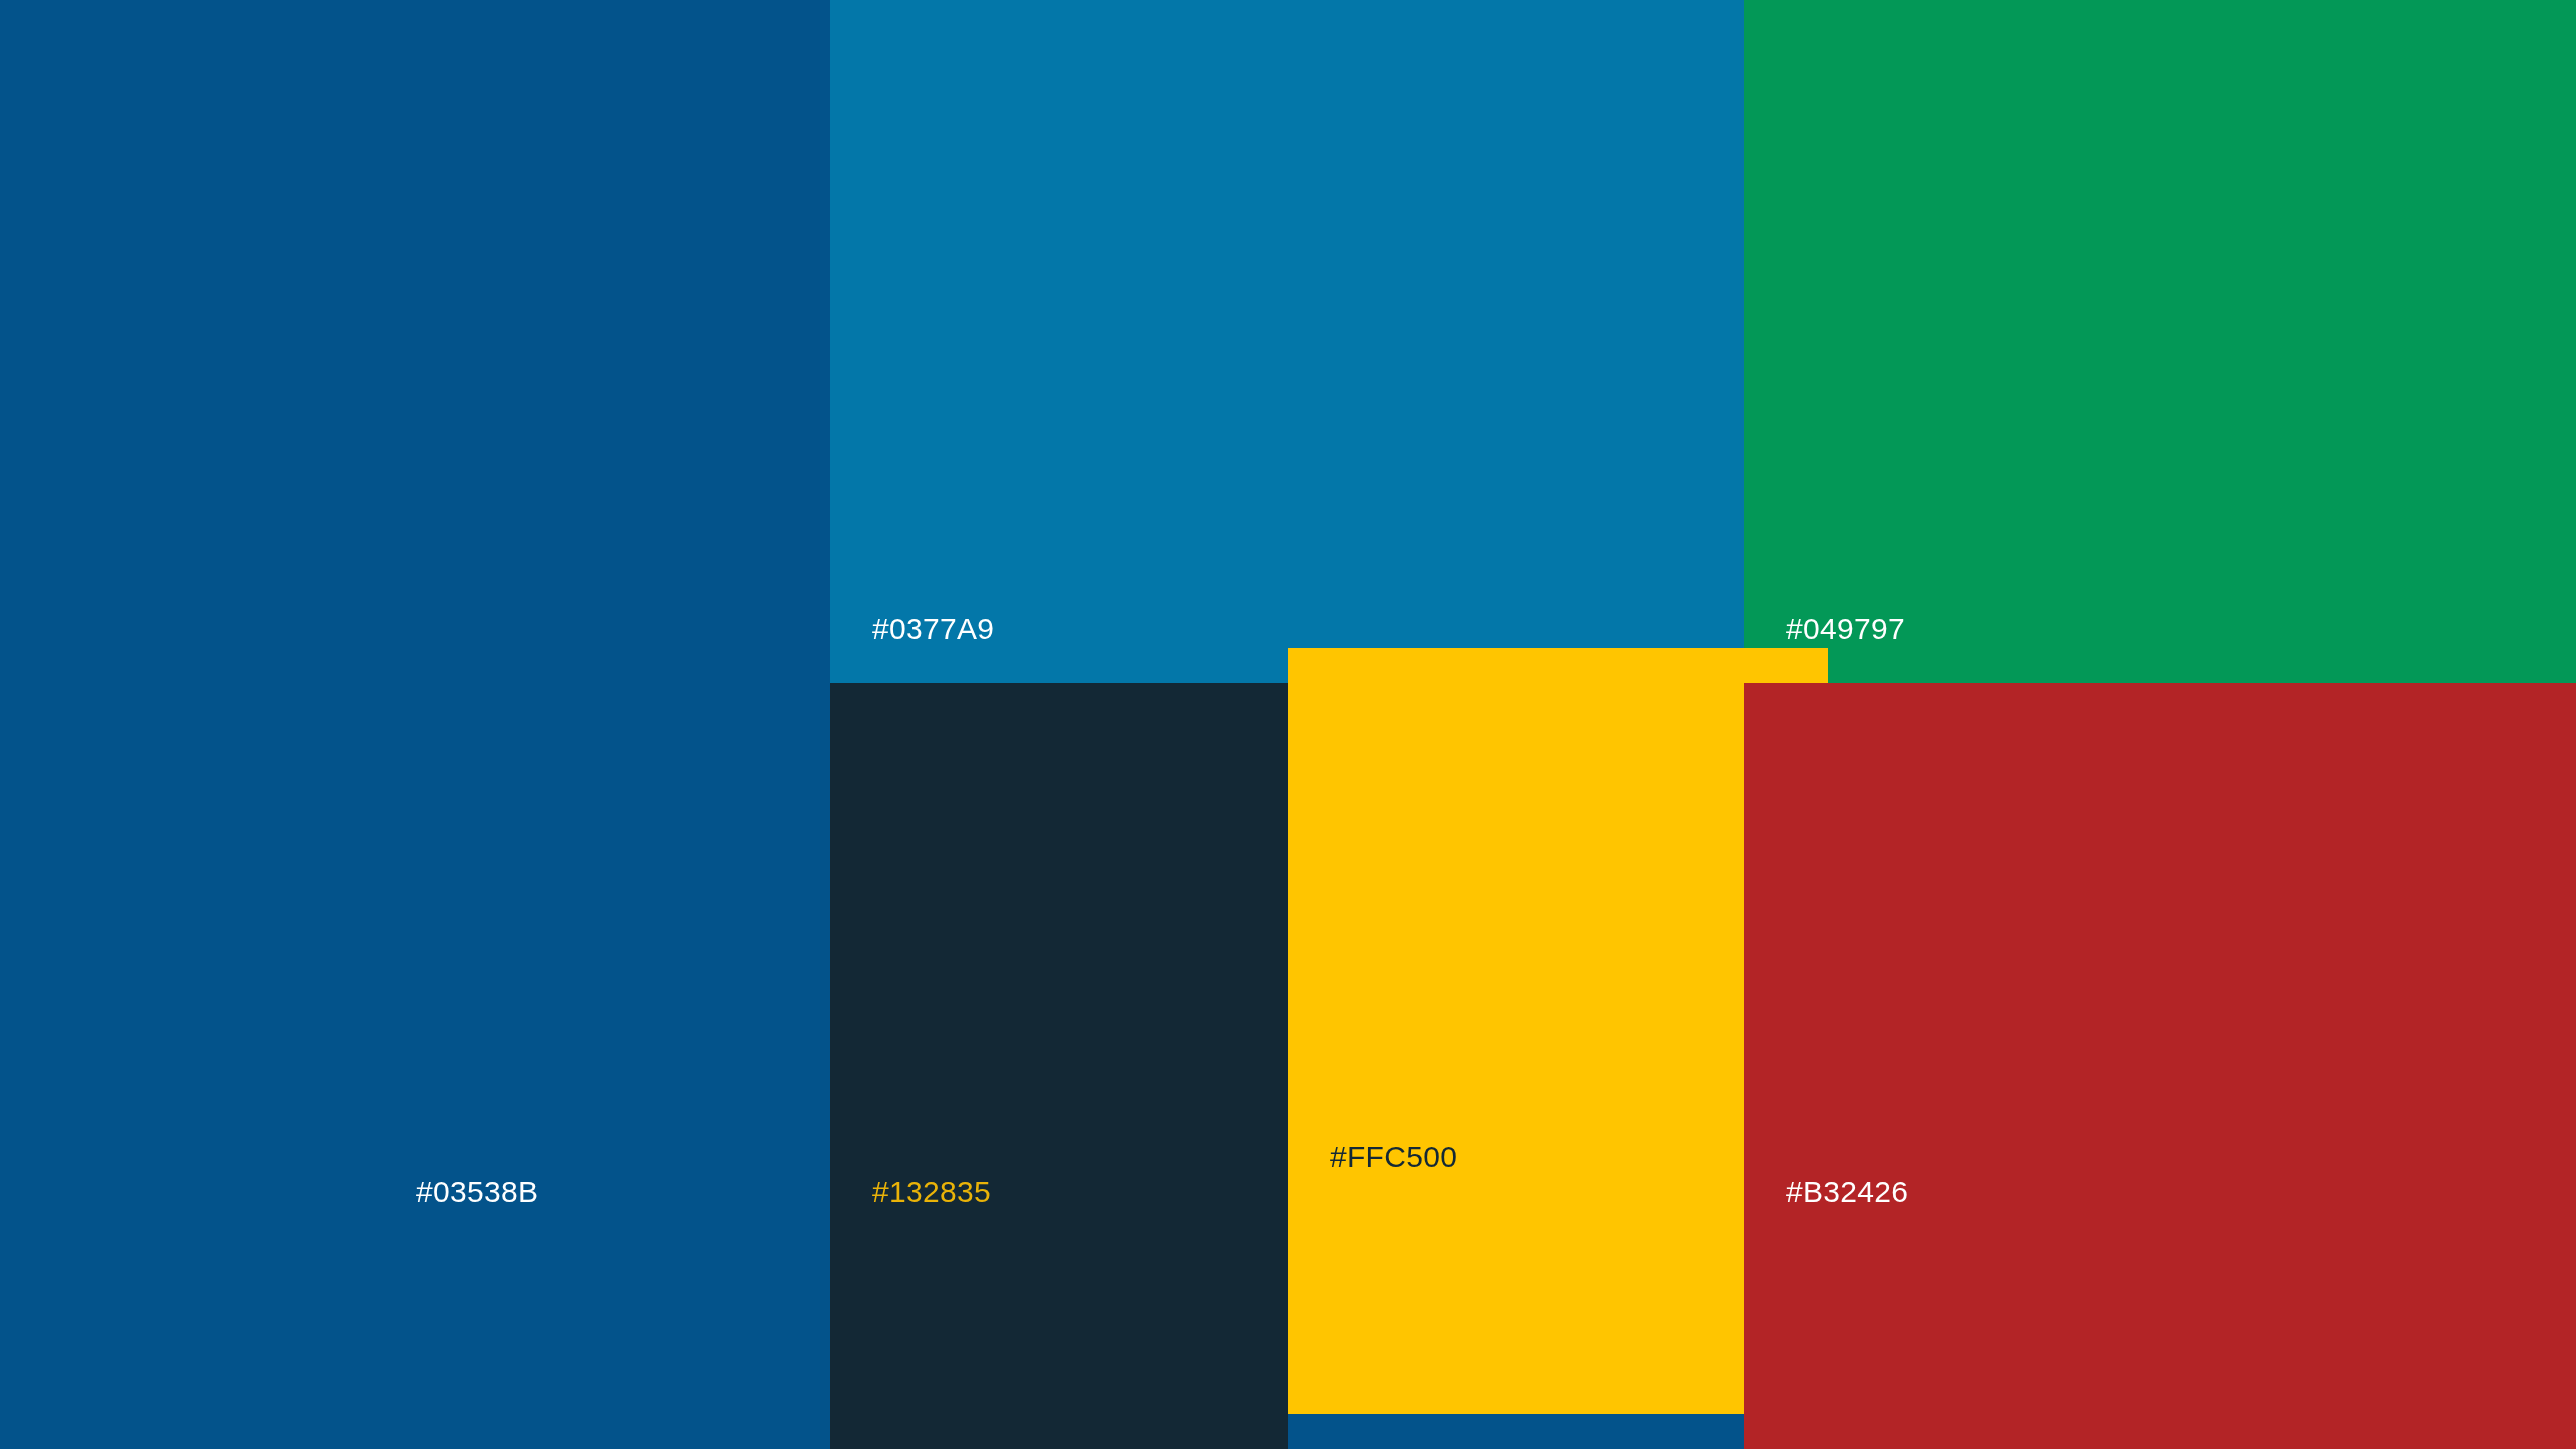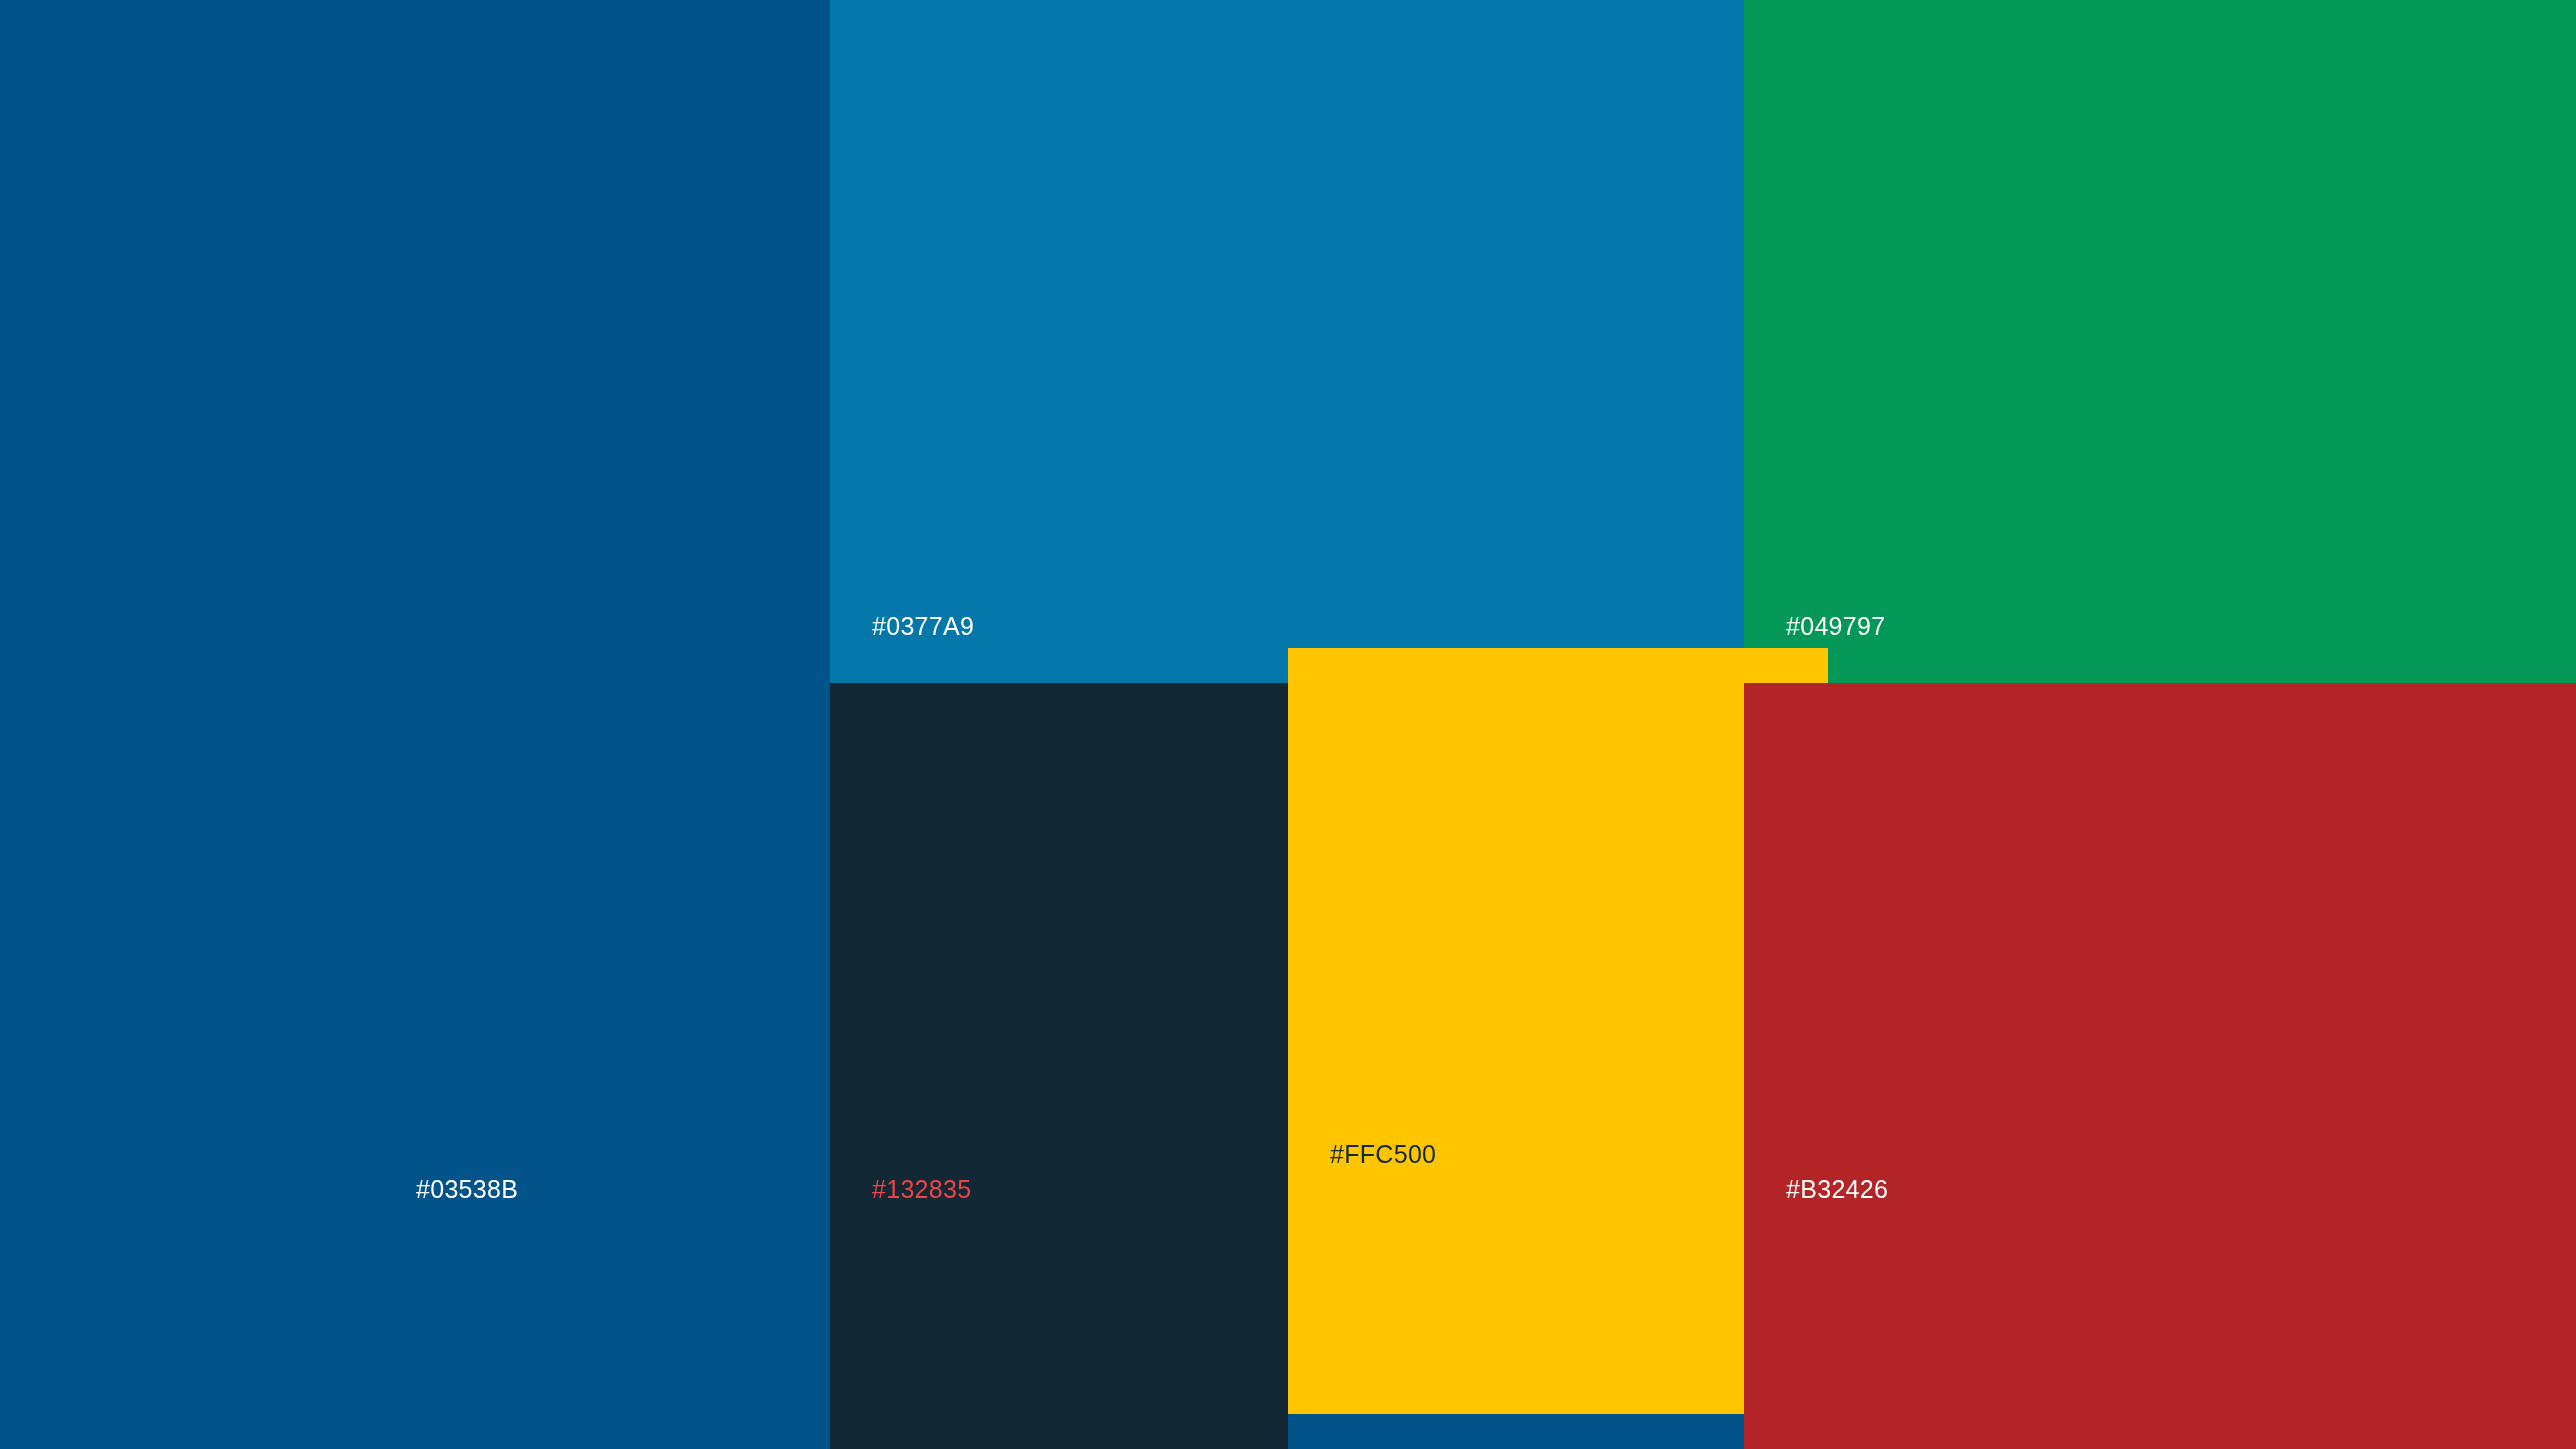--- a/index.html
+++ b/index.html
@@ -38,21 +38,21 @@
 
   
   .swatch {
     position: absolute;
     box-sizing: border-box;
     overflow: hidden;
   }
 
   .swatch-label {
     position: absolute;
-    font-size: 25px;
+    font-size: 30px;
     font-weight: 300;
     letter-spacing: 0.3px;
     line-height: 1;
     white-space: nowrap;
   }
 
   
   .swatch-primary {
     left: 0;
     top: 0;
@@ -137,21 +137,21 @@
 
   <div class="swatch swatch-blue" style="background-color: rgb(3, 119, 169);">
     <span class="swatch-label" style="color: rgb(255, 255, 255);">#0377A9</span>
   </div>
 
   <div class="swatch swatch-green" style="background-color: rgb(3, 152, 87);">
     <span class="swatch-label" style="color: rgb(255, 255, 255);">#049797</span>
   </div>
 
   <div class="swatch swatch-navy" style="background-color: rgb(19, 40, 53);">
-    <span class="swatch-label" style="color: #ef4444;">#132835</span>
+    <span class="swatch-label" style="color: #eab308;">#132835</span>
   </div>
 
   <div class="swatch swatch-yellow" style="background-color: rgb(255, 197, 0);">
     <span class="swatch-label" style="color: rgb(19, 40, 53);">#FFC500</span>
   </div>
 
   <div class="swatch swatch-red" style="background-color: rgb(179, 36, 38); padding-left: 32px;">
     <span class="swatch-label" style="color: rgb(255, 255, 255);">#B32426</span>
   </div>
 

